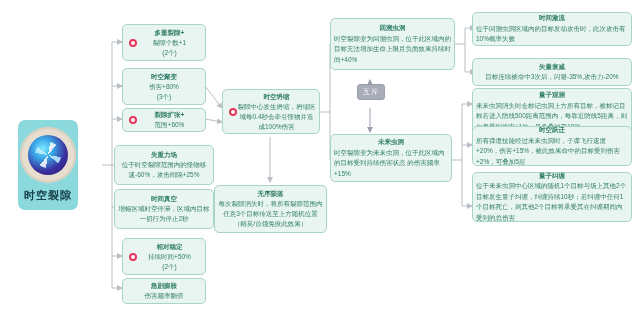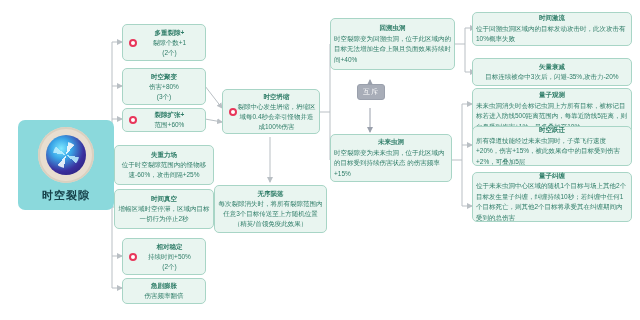--- a/index.html
+++ b/index.html
@@ -17,21 +17,21 @@
     color:#2f7d68;text-align:center;
     display:flex;align-items:center;justify-content:center;
   }
   .node .txt{display:block;width:100%;padding:0 3px;}
   .node .title{display:block;font-weight:bold;}
   .node .desc{display:block;text-align:left;}
   .node.centered .desc{text-align:center;}
 
   
   .root{
-    position:absolute;left:18px;top:120px;width:96px;height:90px;
+    position:absolute;left:18px;top:120px;width:60px;height:90px;
     background:#8bd9dc;border-radius:7px;border:none;
     display:flex;flex-direction:column;align-items:center;justify-content:center;
   }
   .root .emblem{
     width:56px;height:56px;border-radius:50%;
     background:#e8ded0;
     display:flex;align-items:center;justify-content:center;
     box-shadow:inset 0 0 0 2px #dad0c0;
   }
   .root .emblem .orb{

